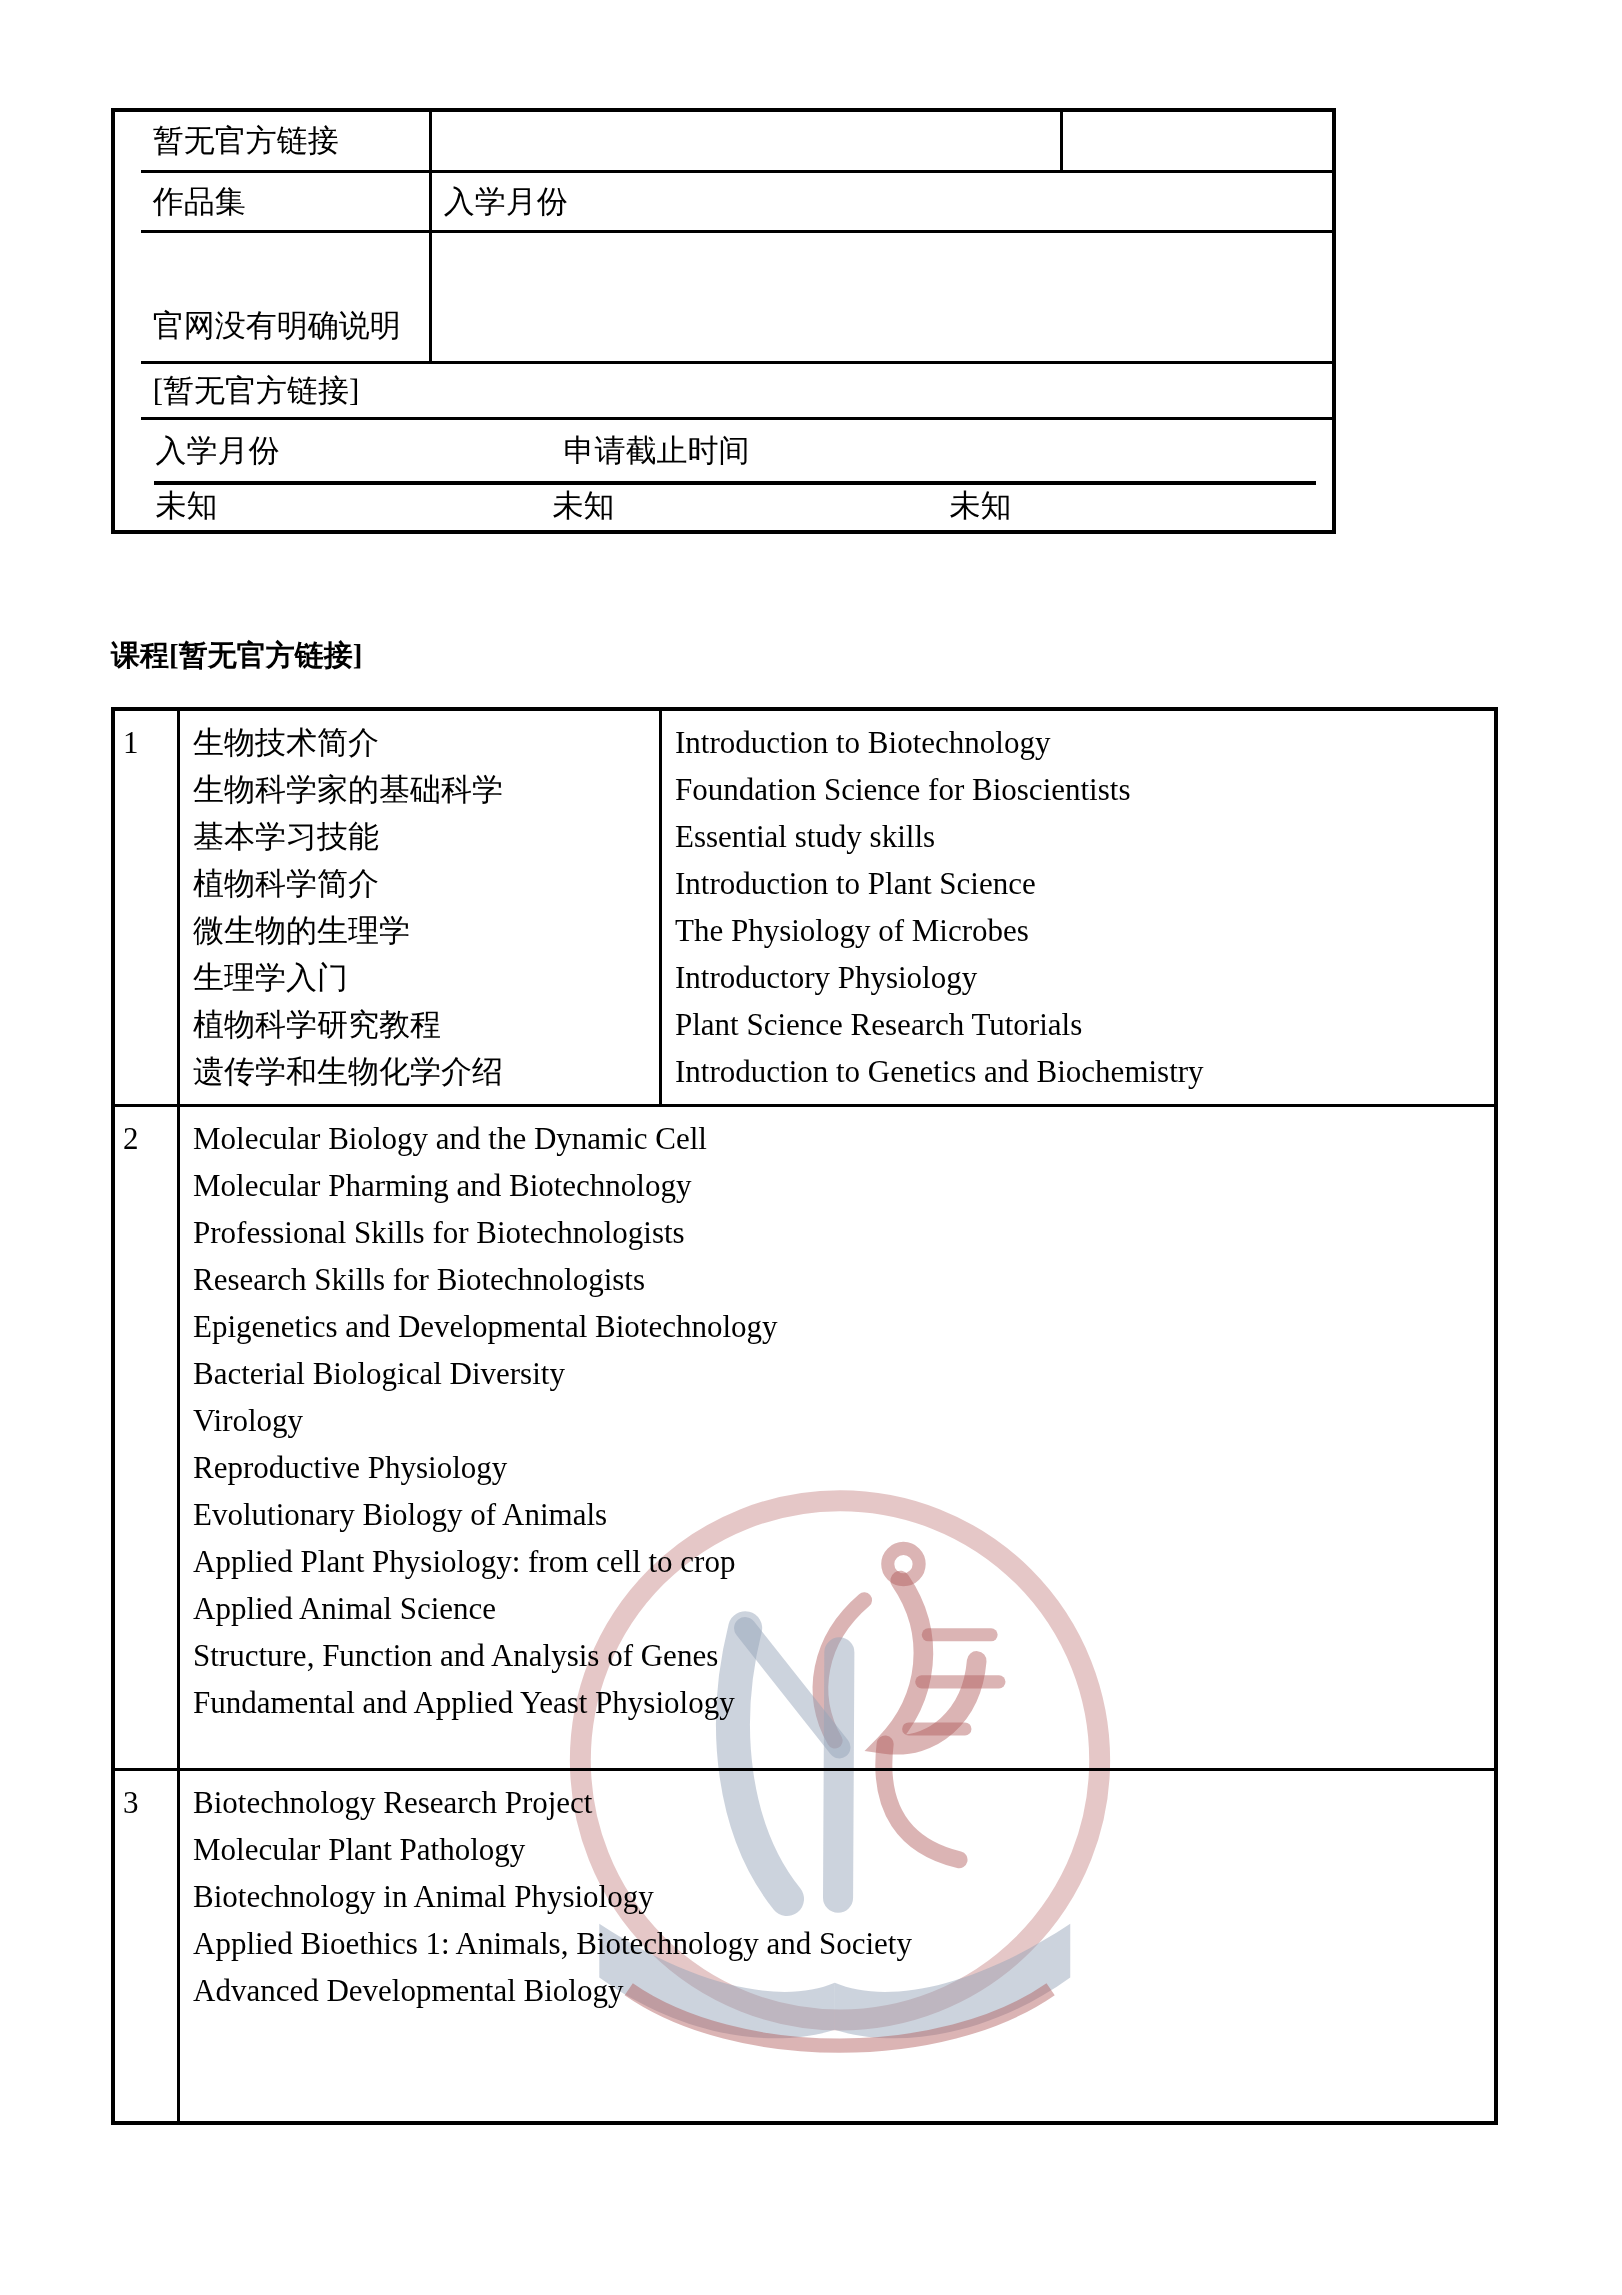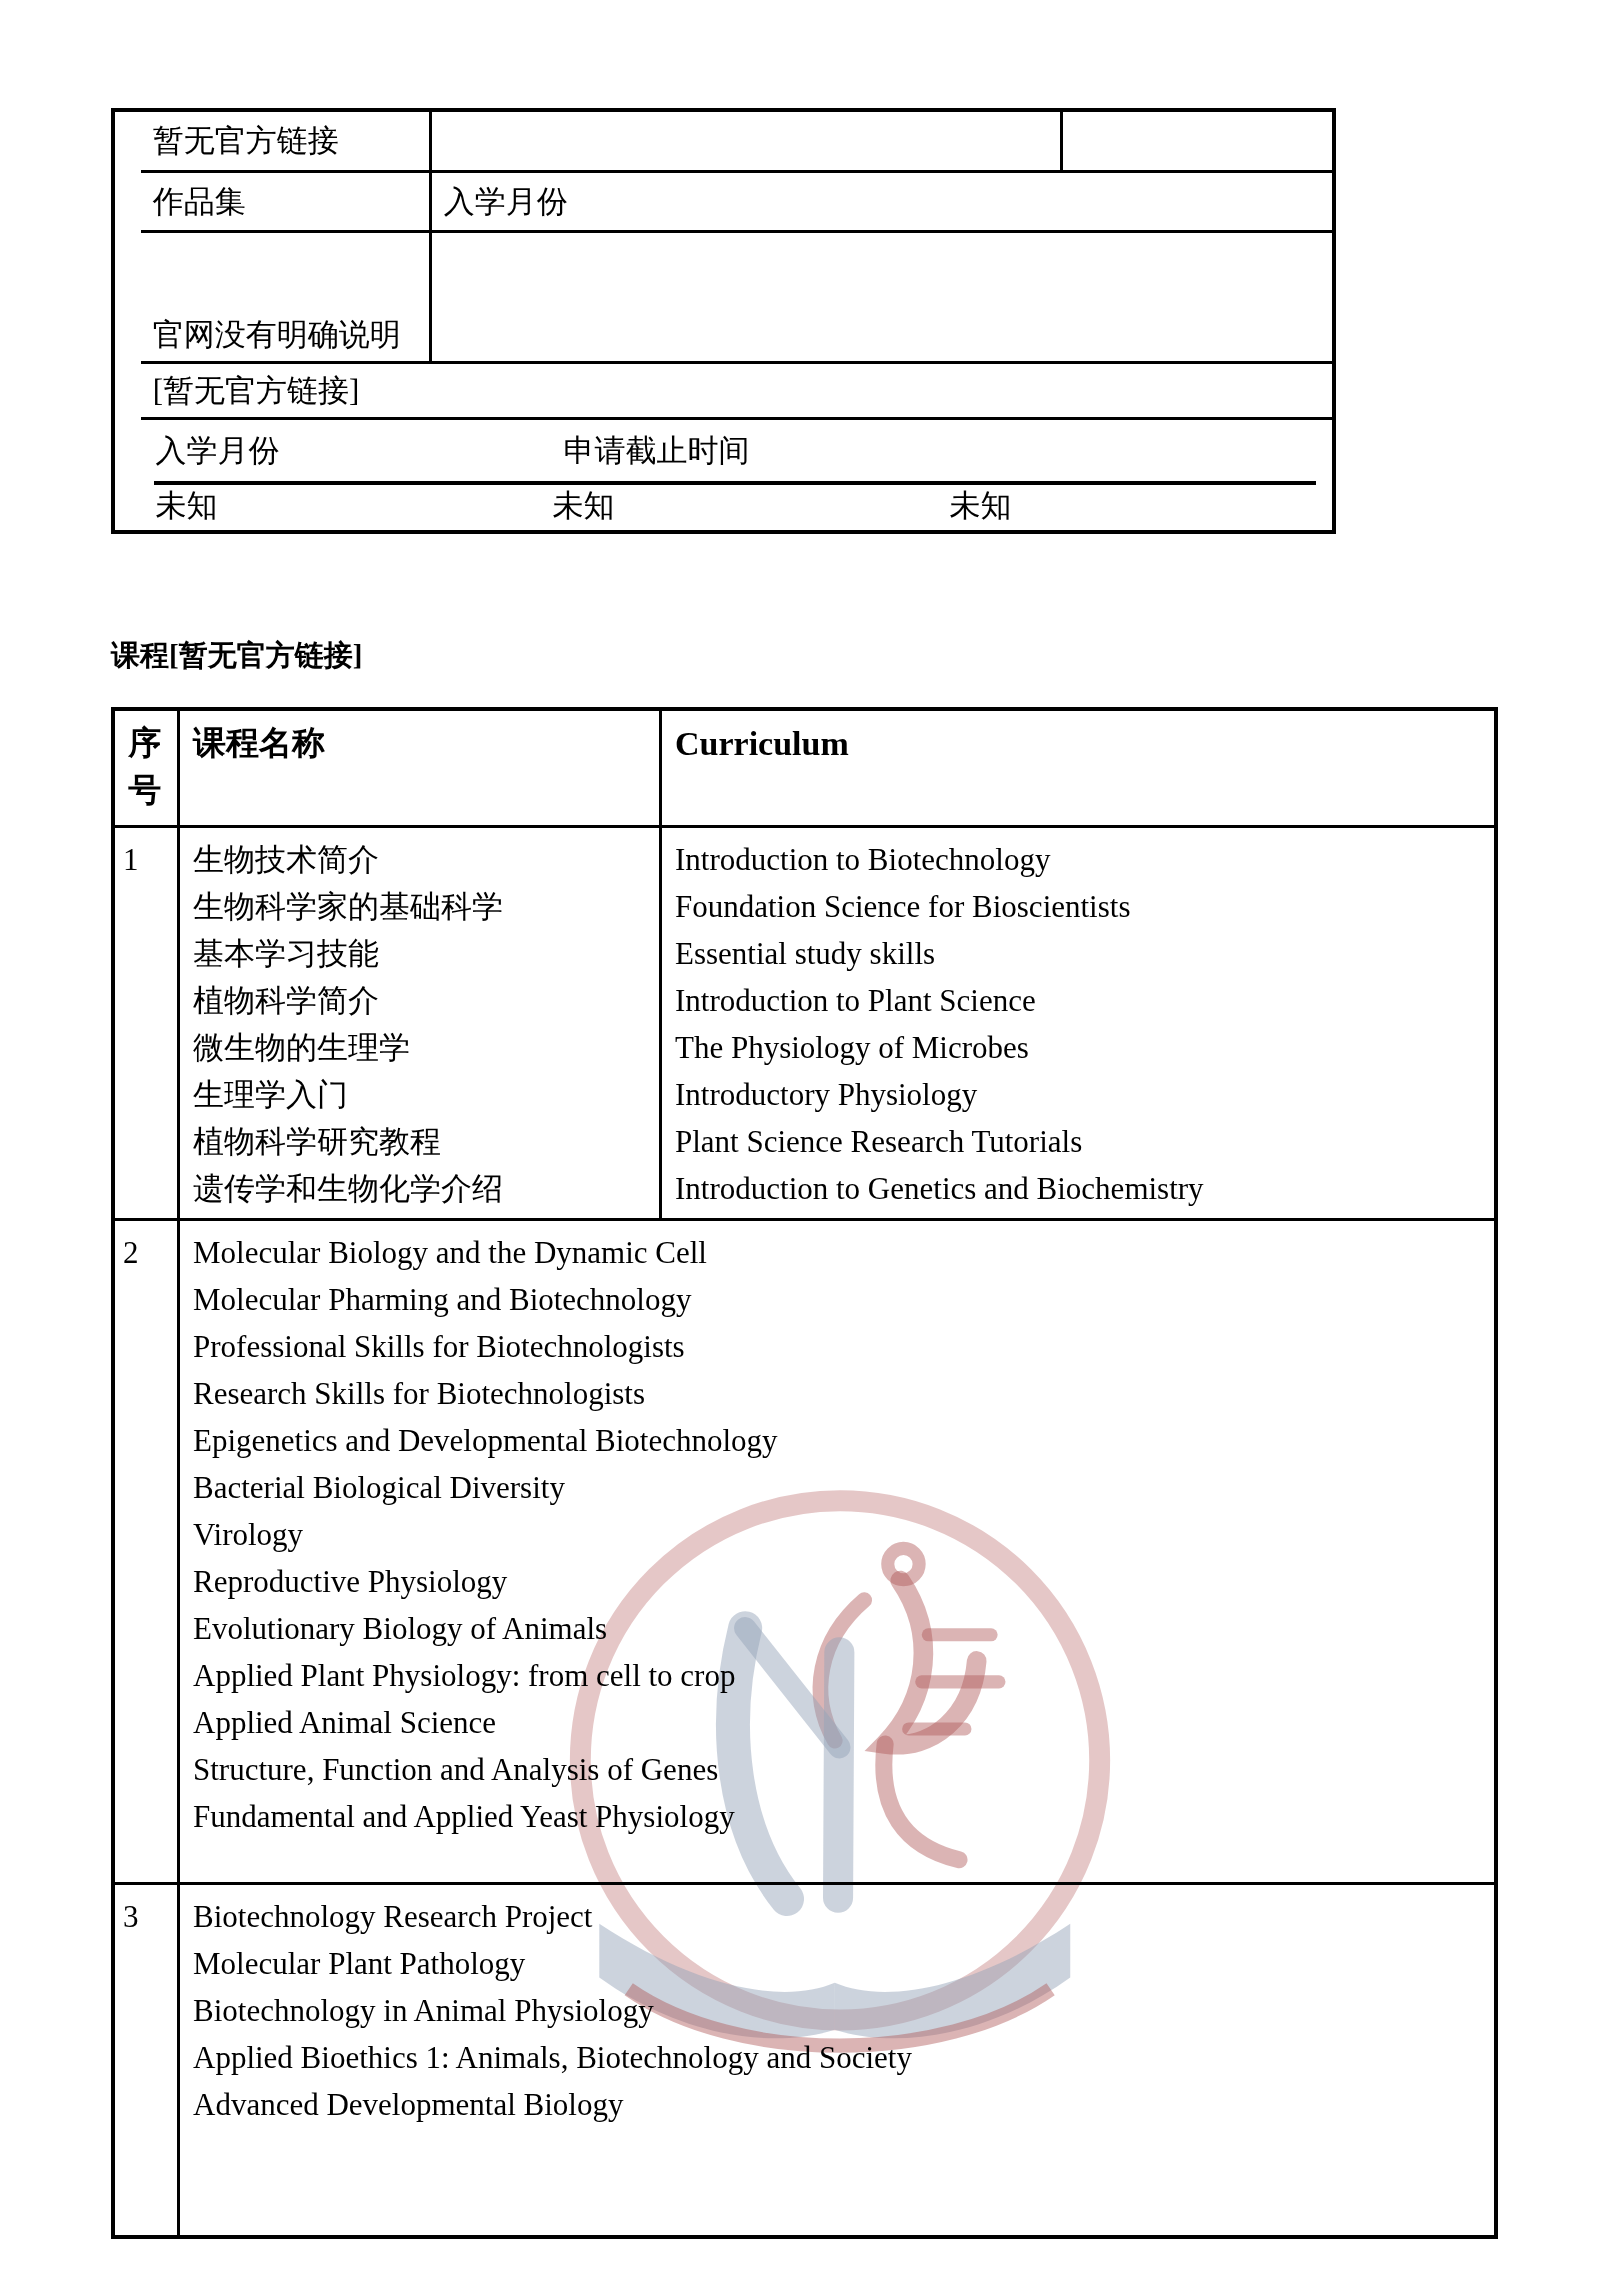--- a/index.html
+++ b/index.html
@@ -31,21 +31,21 @@
   .icell:first-child{border-left:none;}
   .r1{height:58px}
   .r2{height:60px}
   .r3{height:131px}
   .r4{height:56px}
   .r5{height:64px}
   .r6{height:49px}
   .cw-label{width:288px}
   .cw-mid{width:631px}
   .cw-rest{flex:1}
-  .bottom-align{align-items:flex-end;padding-bottom:5px;}
+  .bottom-align{align-items:flex-end;padding-bottom:14px;}
   .sched-cell{width:408px;border-left:none;padding-left:14.4px;}
   .no-top{border-top:none;}
   .partial-line::after{
     content:"";position:absolute;left:13px;right:15.7px;bottom:-3.9px;height:3.9px;
     background:#000;z-index:2;
   }
   
   .section-heading{
     position:absolute;left:111px;top:629px;z-index:1;
     font-size:29px;font-weight:bold;line-height:52px;
@@ -132,25 +132,20 @@
     <div class="irow r6 no-top">
       <div class="icell sched-cell">未知</div>
       <div class="icell sched-cell">未知</div>
       <div class="icell sched-cell">未知</div>
     </div>
   </div>
 
   <div class="section-heading">课程[暂无官方链接]</div>
 
   <div class="course-table">
-    <div class="crow h-header">
-      <div class="ccell col-no head-cell head-no">序号</div>
-      <div class="ccell col-zh head-cell head-name">课程名称</div>
-      <div class="ccell col-en head-cell head-curriculum">Curriculum</div>
-    </div>
 
     <div class="crow h-r1">
       <div class="ccell col-no">1</div>
       <div class="ccell col-zh">生物技术简介
 生物科学家的基础科学
 基本学习技能
 植物科学简介
 微生物的生理学
 生理学入门
 植物科学研究教程

